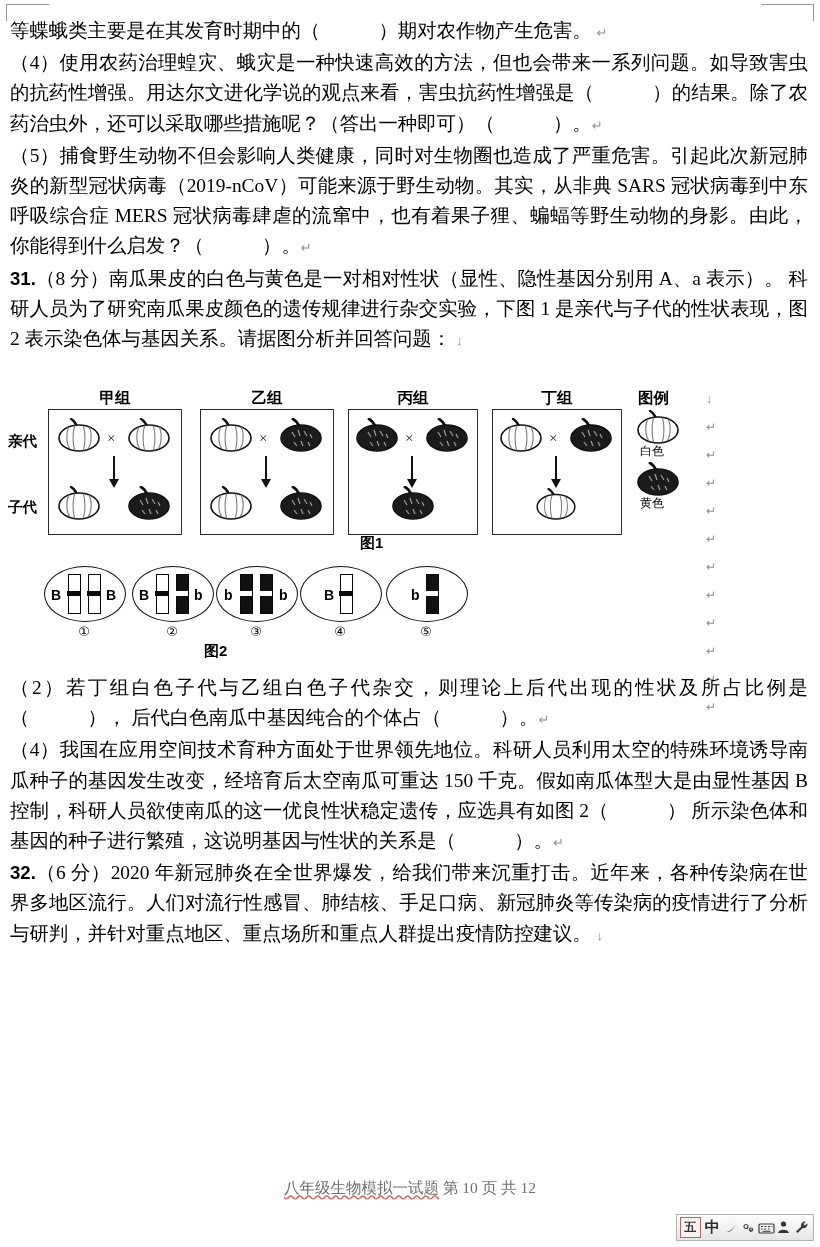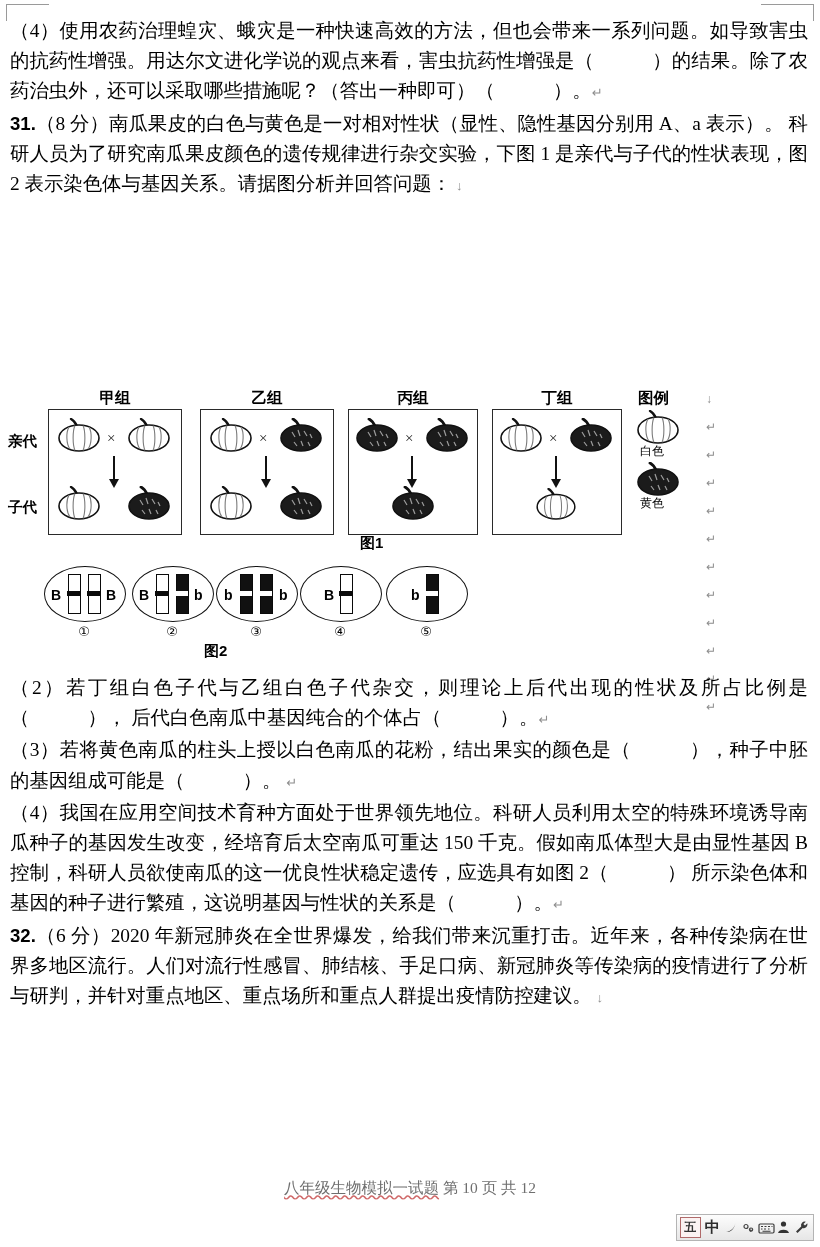--- a/index.html
+++ b/index.html
@@ -91,21 +91,23 @@
 </style>
 </head>
 <body>
 
 <div class="page">
 
   <div class="crop crop-tl"></div>
   <div class="crop crop-tr"></div>
 
   <div class="body-text" style="top:16px;height:240px;">
+    <p><span>等蝶蛾类主要是在其发育时期中的（　　　）期对农作物产生危害。</span> <span class="pm">↵</span></p>
     <p><span>（4）使用农药治理蝗灾、蛾灾是一种快速高效的方法，但也会带来一系列问题。如导致害虫的抗药性增强。用达尔文进化学说的观点来看，害虫抗药性增强是（　　　）的结果。除了农药治虫外，还可以采取哪些措施呢？（答出一种即可）（　　　）。</span><span class="pm">↵</span></p>
+    <p><span>（5）捕食野生动物不但会影响人类健康，同时对生物圈也造成了严重危害。引起此次新冠肺炎的新型冠状病毒（2019-nCoV）可能来源于野生动物。其实，从非典 SARS 冠状病毒到中东呼吸综合症 MERS 冠状病毒肆虐的流窜中，也有着果子狸、蝙蝠等野生动物的身影。由此，你能得到什么启发？（　　　）。</span><span class="pm">↵</span></p>
     <p><span class="qnum">31.</span><span>（8 分）南瓜果皮的白色与黄色是一对相对性状（显性、隐性基因分别用 A、a 表示）。 科研人员为了研究南瓜果皮颜色的遗传规律进行杂交实验，下图 1 是亲代与子代的性状表现，图 2 表示染色体与基因关系。请据图分析并回答问题：</span> <span class="pm">↓</span></p>
   </div>
 
   <div class="fig1-wrap">
 
     <span class="gen-label" style="left:8px;top:44px;">亲代</span>
     <span class="gen-label" style="left:8px;top:110px;">子代</span>
 
     <div class="grp" style="left:48px;top:0;width:134px;">
       <span class="grp-title">甲组</span>
@@ -332,21 +334,20 @@
           <div class="cband light" style="top:16px;"></div>
         </div>
       <span class="cnum" style="left:0;top:58px;width:80px;">⑤</span>
     </div>
 
     <span class="fig2-cap">图2</span>
   </div>
 
   <div class="body-text" style="top:673px;height:470px;">
     <p><span>（2）若丁组白色子代与乙组白色子代杂交，则理论上后代出现的性状及所占比例是 （　　　）， 后代白色南瓜中基因纯合的个体占（　　　）。</span><span class="pm">↵</span></p>
-    <p><span>（3）若将黄色南瓜的柱头上授以白色南瓜的花粉，结出果实的颜色是（　　　），种子中胚的基因组成可能是（　　　）。</span> <span class="pm">↵</span></p>
     <p><span>（4）我国在应用空间技术育种方面处于世界领先地位。科研人员利用太空的特殊环境诱导南瓜种子的基因发生改变，经培育后太空南瓜可重达 150 千克。假如南瓜体型大是由显性基因 B 控制，科研人员欲使南瓜的这一优良性状稳定遗传，应选具有如图 2（　　　） 所示染色体和基因的种子进行繁殖，这说明基因与性状的关系是（　　　）。</span><span class="pm">↵</span></p>
     <p><span class="qnum">32.</span><span>（6 分）2020 年新冠肺炎在全世界爆发，给我们带来沉重打击。近年来，各种传染病在世界多地区流行。人们对流行性感冒、肺结核、手足口病、新冠肺炎等传染病的疫情进行了分析与研判，并针对重点地区、重点场所和重点人群提出疫情防控建议。</span> <span class="pm">↓</span></p>
   </div>
 
   <div class="footer">
     <span class="sq">八年级生物模拟一试题</span>
     <span>第</span>
     <span>10</span>
     <span>页</span>
     <span>共</span>

